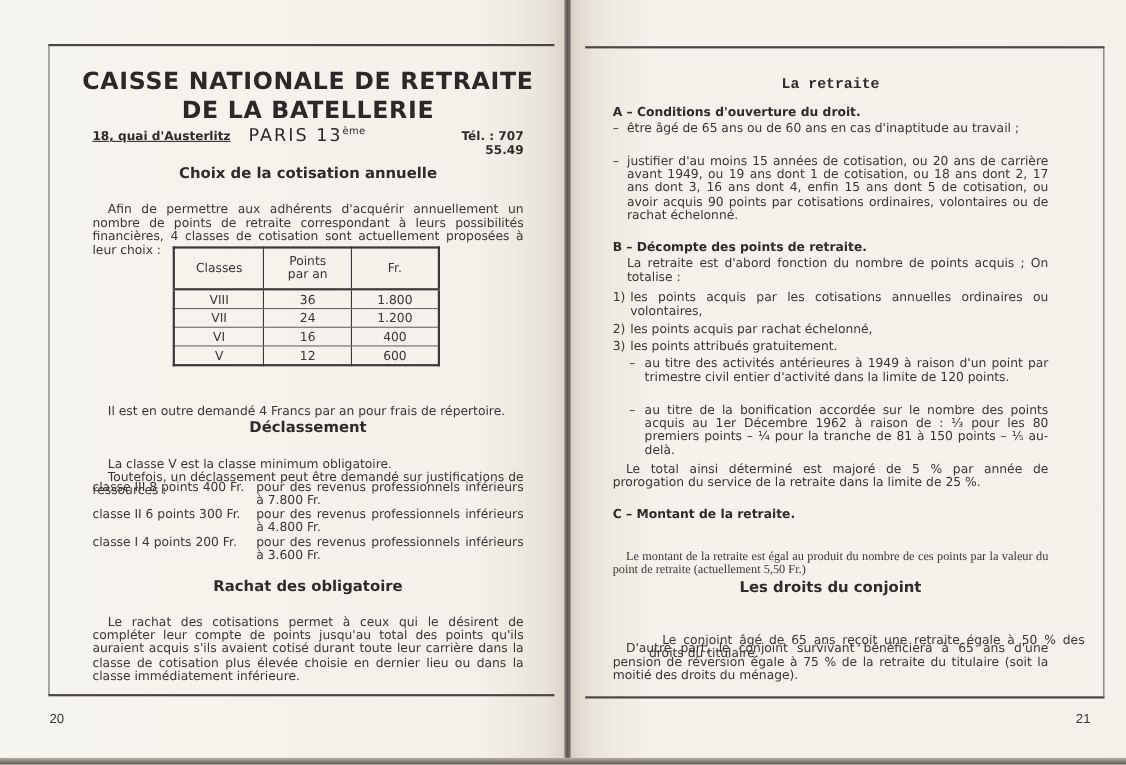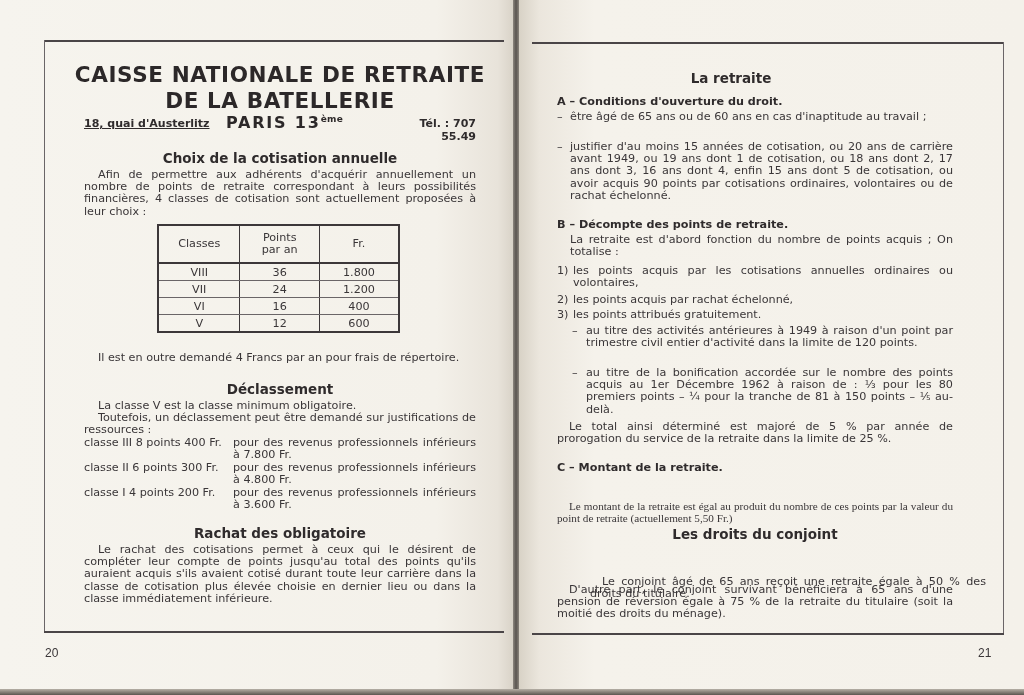--- a/index.html
+++ b/index.html
@@ -17,27 +17,27 @@
   .bottom-edge { position: absolute; left: 0; bottom: 0; width: 1024px; height: 6px; background: linear-gradient(#b6b0a6, #5b5650); }
 
   .frame-line { position: absolute; height: 2px; background: #4a4547; }
   .frame-side { position: absolute; width: 1px; background: #6a6567; }
 
   .abs { position: absolute; }
   .center { text-align: center; }
   .title1 { left: 60px; width: 440px; top: 62px; font-size: 21.5px; font-weight: bold; letter-spacing: 0.6px; text-align: center; color: #2c2829; }
   .title2 { left: 60px; width: 440px; top: 88px; font-size: 21.5px; font-weight: bold; letter-spacing: 0.6px; text-align: center; color: #2c2829; }
   .addr { top: 117px; font-size: 11px; font-weight: bold; color: #2f2b2c; }
-  .paris { top: 113px; left: 226px; font-size: 16px; font-weight: bold; letter-spacing: 1.8px; color: #2c2829; }
+  .paris { top: 113px; left: 226px; font-size: 16px; font-weight: normal; letter-spacing: 1.8px; color: #2c2829; }
   .paris sup { font-size: 9px; letter-spacing: 0.3px; }
 
   .h2 { font-size: 13.5px; font-weight: bold; color: #2f2b2c; }
   .body-text { font-size: 11.2px; line-height: 12.2px; color: #3a3638; }
   .para { left: 84px; width: 392px; text-align: justify; }
-  .indent { text-indent: 14px; }
+  .indent { text-indent: 14px; margin-top: 16px; }
 
   table.cot { position: absolute; left: 157px; top: 224px; width: 243px; border-collapse: collapse; border: 2px solid #3c3739; font-size: 11.2px; }
   table.cot th { font-weight: normal; height: 34px; border-right: 1px solid #3c3739; border-bottom: 2px solid #3c3739; line-height: 12px; }
   table.cot td { height: 16px; text-align: center; border-right: 1px solid #3c3739; border-bottom: 1px solid #6a6567; padding: 0; margin-top: 32px; }
   table.cot th:last-child, table.cot td:last-child { border-right: none; }
   table.cot tr:last-child td { border-bottom: none; }
 
   .decl-row { position: absolute; left: 84px; width: 392px; font-size: 11.2px; line-height: 12.2px; }
   .decl-row .lab { position: absolute; left: 0; }
   .decl-row .desc { position: absolute; left: 149px; width: 243px; text-align: justify; }
@@ -131,21 +131,21 @@
   <div class="decl-row" style="top:487px;">
     <span class="lab">classe I   4 points 200 Fr.</span>
     <span class="desc">pour des revenus professionnels inférieurs à 3.600 Fr.</span>
   </div>
 
   <div class="abs h2 center" style="left:60px; width:440px; top:525px;">Rachat des obligatoire</div>
   <div class="abs body-text para indent" style="top:544px;">Le rachat des cotisations permet à ceux qui le désirent de compléter leur compte de points jusqu'au total des points qu'ils auraient acquis s'ils avaient cotisé durant toute leur carrière dans la classe de cotisation plus élevée choisie en dernier lieu ou dans la classe immédiatement inférieure.</div>
 
   <div class="pagenum" style="left:45px;">20</div>
 
-  <div class="abs h2 center" style="left:533px; width:396px; top:70px;">La retraite</div>
+  <div class="abs h2 center" style="left:557px; width:396px; top:70px;font-family:Liberation Mono, monospace;">La retraite</div>
 
   <div class="abs sub-h rp" style="top:95px;">A – Conditions d'ouverture du droit.</div>
   <div class="dash-item" style="top:111px;">
     <span class="d">–</span>
     <span class="t">être âgé de 65 ans ou de 60 ans en cas d'inaptitude au travail ;</span>
   </div>
   <div class="dash-item" style="top:141px;">
     <span class="d">–</span>
     <span class="t">justifier d'au moins 15 années de cotisation, ou 20 ans de carrière avant 1949, ou 19 ans dont 1 de cotisation, ou 18 ans dont 2, 17 ans dont 3, 16 ans dont 4, enfin 15 ans dont 5 de cotisation, ou avoir acquis 90 points par cotisations ordinaires, volontaires ou de rachat échelonné.</span>
   </div>

